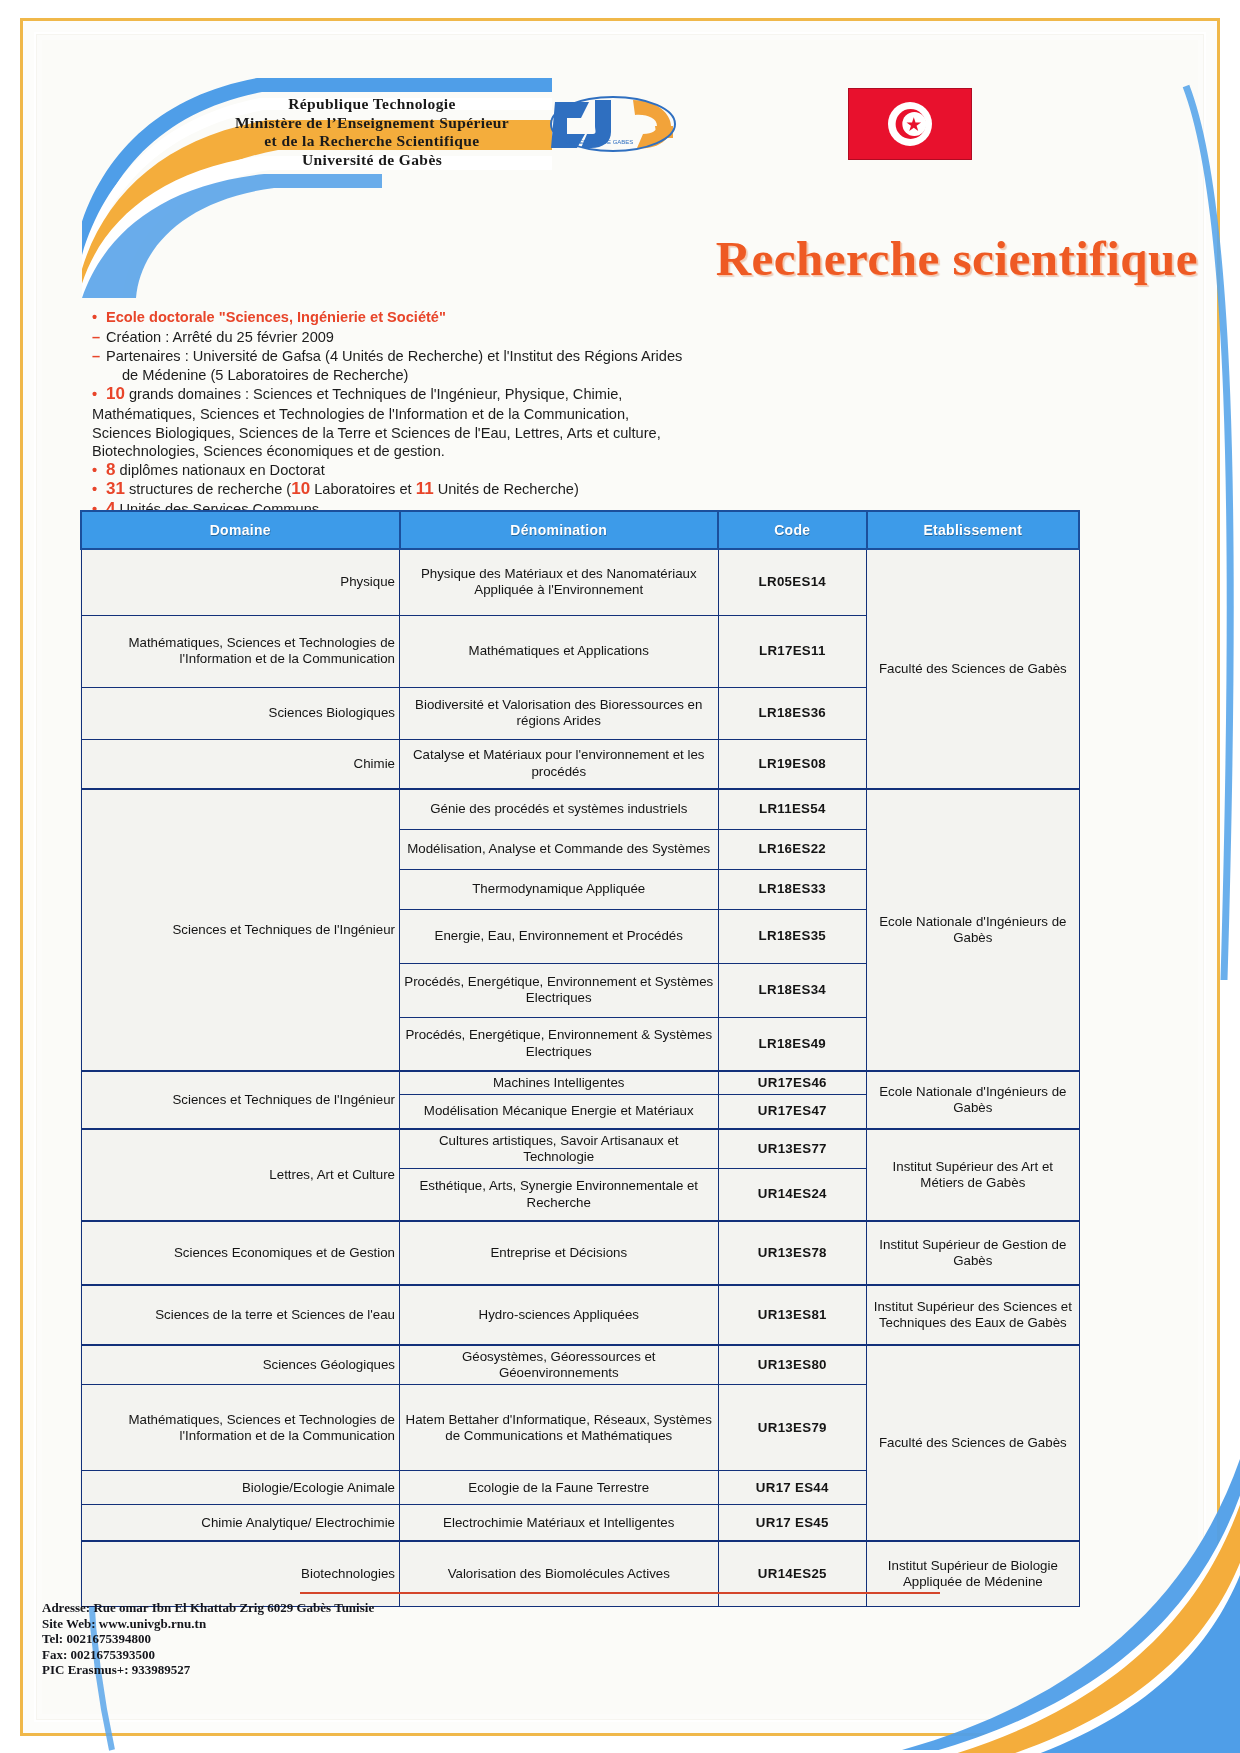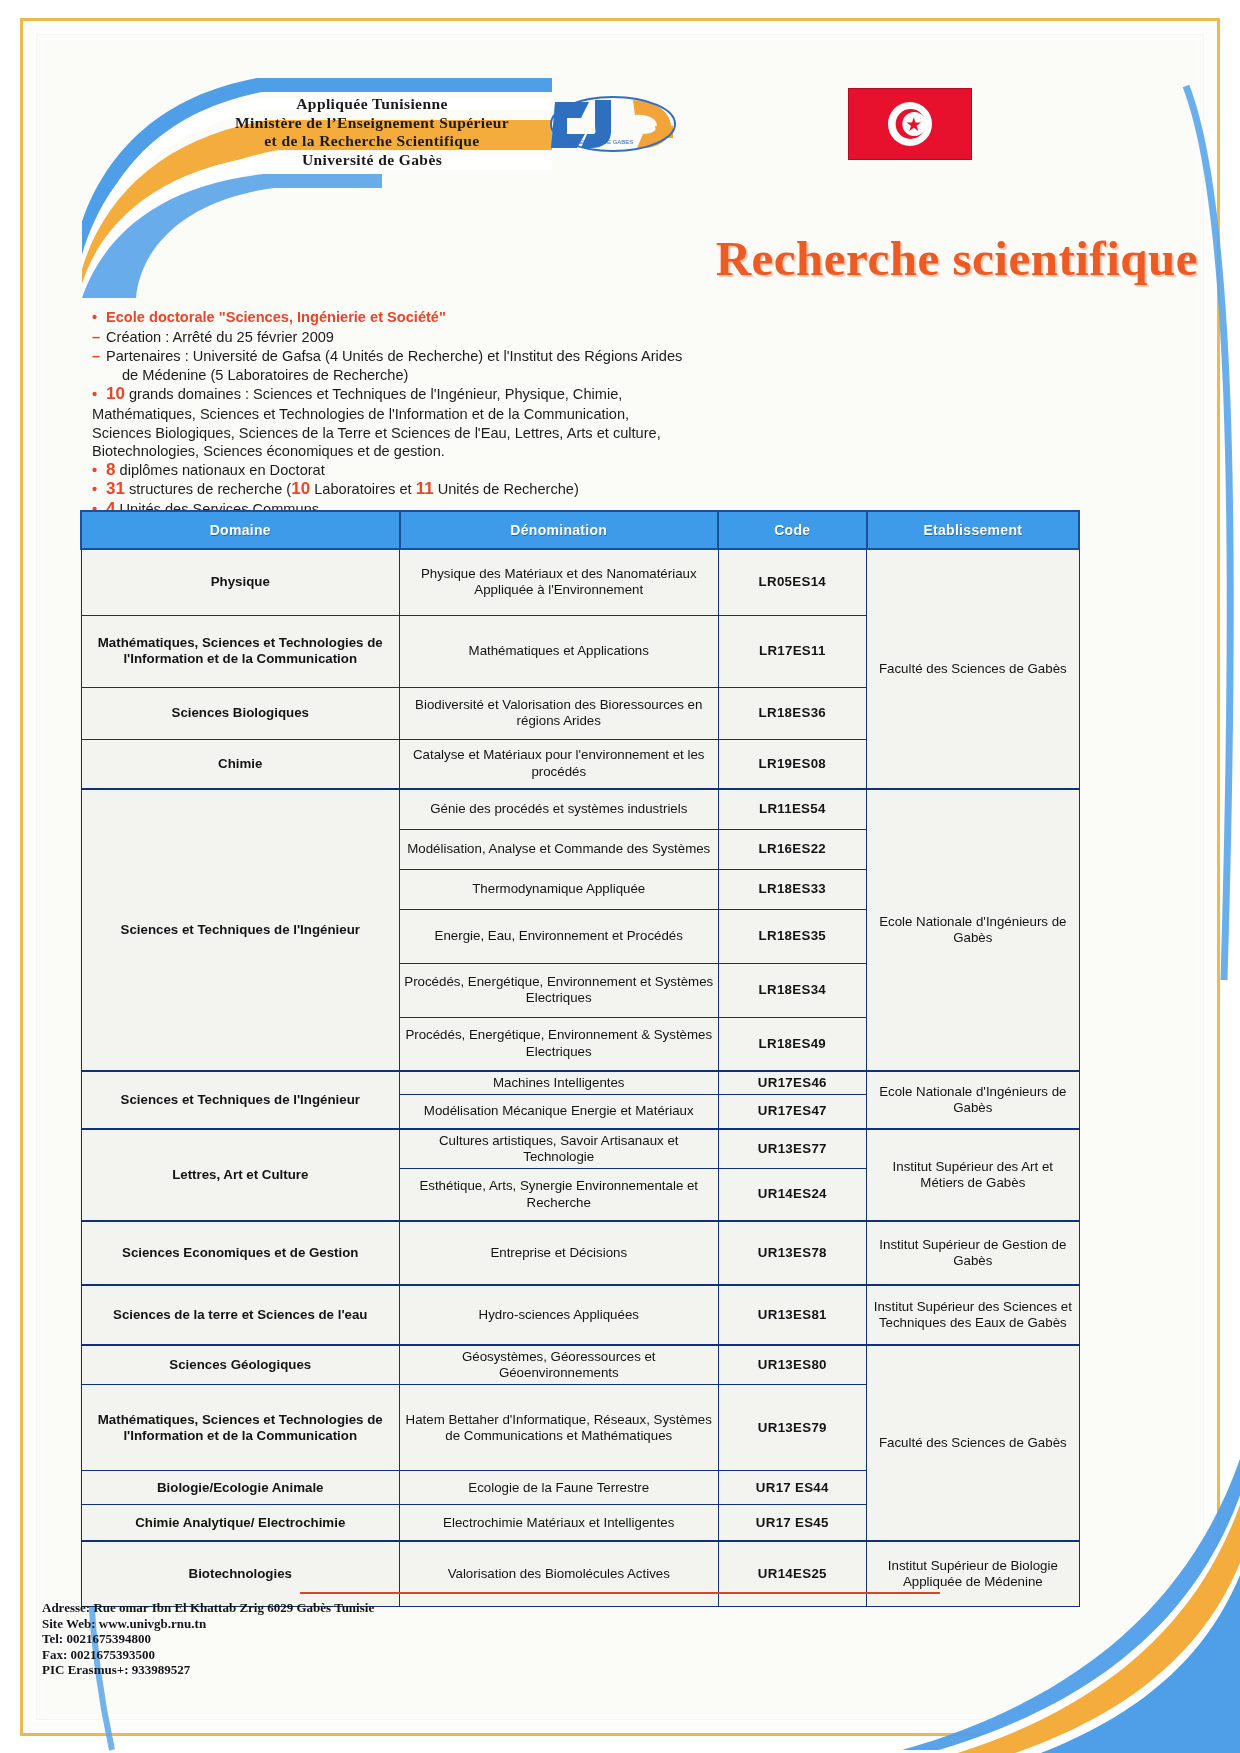--- a/index.html
+++ b/index.html
@@ -124,21 +124,21 @@
     letter-spacing:0.3px;
   }
   table.main td {
     border:1px solid #12307a;
     padding:3px 4px;
     text-align:center;
     vertical-align:middle;
     line-height:16.3px;
     background:#f3f3f0;
   }
-  table.main td.dom { font-weight:bold; }
+  table.main td.dom { font-weight:normal;text-align:right; }
   table.main td.code { font-weight:bold; letter-spacing:0.3px; white-space:nowrap; }
   table.main td.etab { }
   table.main .grpline { border-top:2px solid #12307a; }
   table.main .grpbot { border-bottom:2px solid #12307a; }
   col.c1 { width:300px; }
   col.c2 { width:300px; }
   col.c3 { width:140px; }
   col.c4 { width:200px; }
 
   
@@ -183,21 +183,21 @@
     <svg class="swoosh sw-br" viewBox="0 0 470 370">
       <path d="M470,20 C430,170 330,290 120,350 L470,350 Z" fill="#4f9ee8" opacity="0.95"></path>
       <path d="M470,58 C434,190 344,296 150,352 L470,352 Z" fill="#ffffff"></path>
       <path d="M470,66 C436,196 350,300 166,356 L470,356 Z" fill="#f4ad3c"></path>
       <path d="M470,128 C442,226 372,310 212,360 L470,360 Z" fill="#ffffff"></path>
       <path d="M470,140 C444,232 380,314 228,364 L470,364 Z" fill="#4f9ee8"></path>
     </svg>
 
     <div class="header">
       <div class="ministry">
-        <div>Appliquée Tunisienne</div>
+        <div>République Technologie</div>
         <div>Ministère de l’Enseignement Supérieur</div>
         <div>et de la Recherche Scientifique</div>
         <div>Université de Gabès</div>
       </div>
 
       <svg class="logo-uni" viewBox="0 0 160 70">
         <path d="M18,14 L52,14 L44,30 L30,30 L30,46 L48,46 L40,60 L14,60 Z" fill="#2f6fc0"></path>
         <path d="M58,12 L74,12 L74,44 C74,54 66,60 54,60 L44,60 L50,46 L56,46 C60,46 58,42 58,38 Z" fill="#2f6fc0"></path>
         <path d="M96,12 C120,12 134,26 134,38 C134,52 120,62 100,60 L106,46 C116,46 120,42 120,38 C120,30 110,26 98,27 Z" fill="#f2a33a"></path>
         <path d="M118,38 L136,38 L136,50 L120,50 Z" fill="#f2a33a"></path>

